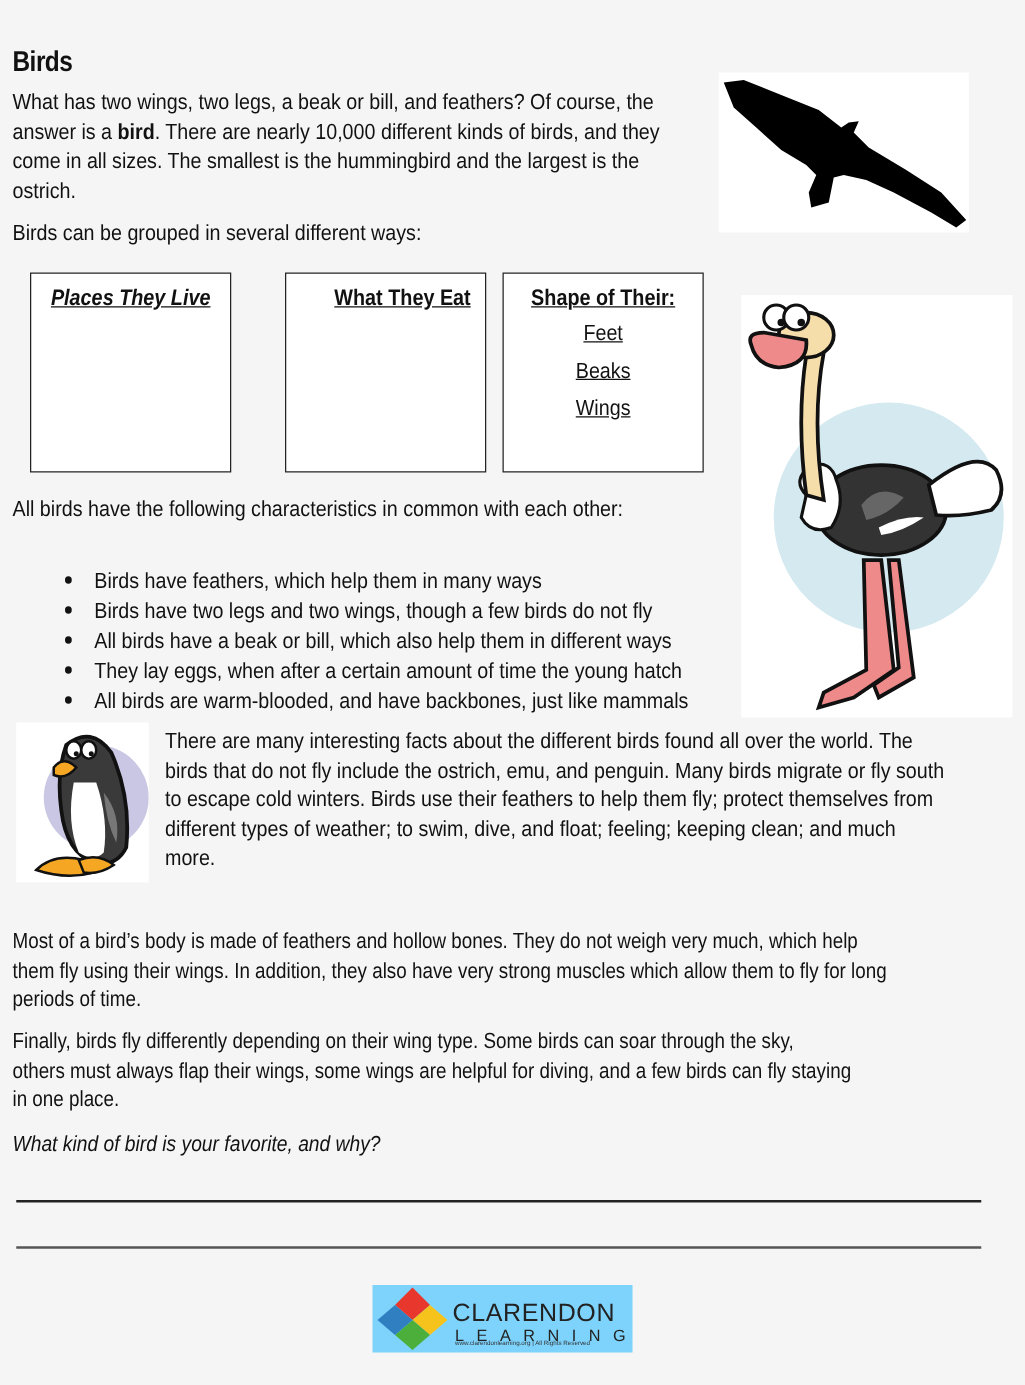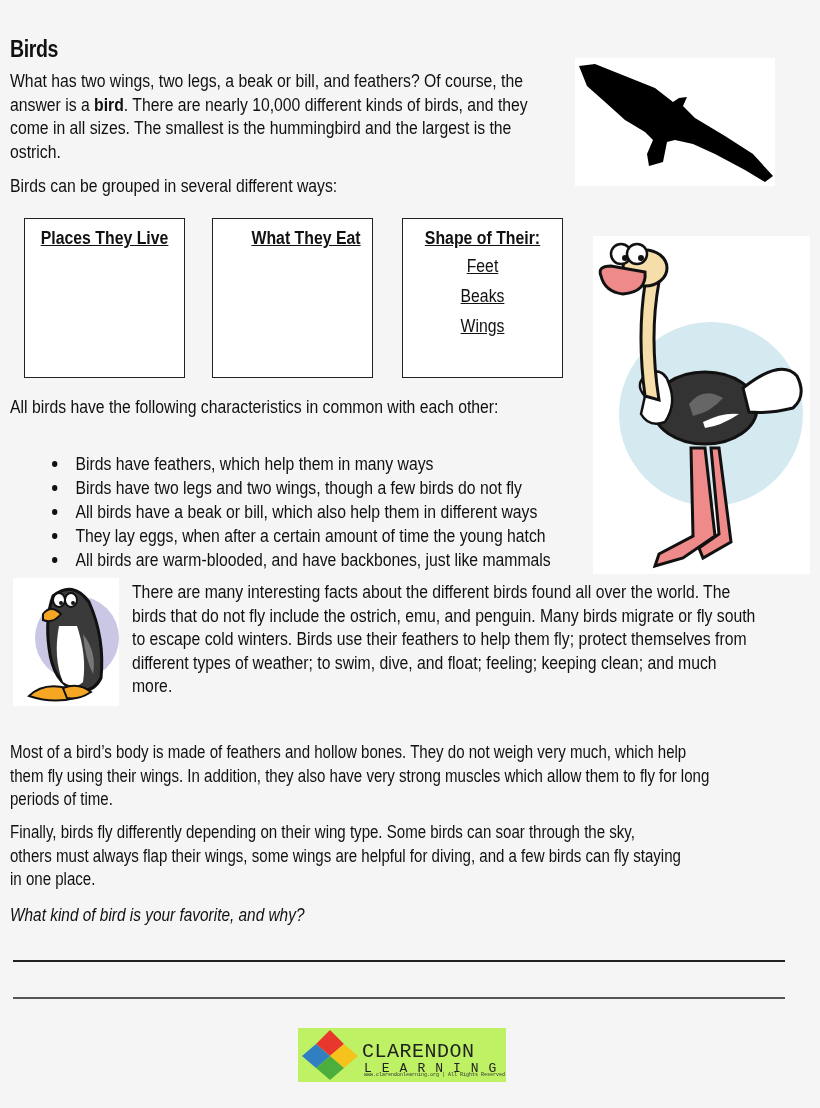--- a/index.html
+++ b/index.html
@@ -29,21 +29,21 @@
   .cat-box .items { margin-top:2px; }
   ul.bullets { position:absolute; left:36px; top:436px; margin:16px; padding:0; list-style:none; }
   ul.bullets li {
     font-size:17.5px; line-height:24px; white-space:nowrap; position:relative; padding-left:26px;
     transform:scaleX(0.9); transform-origin:left top;
   }
   ul.bullets li .dot {
     position:absolute; left:0; top:9px; width:6px; height:6px; background:#111; border-radius:50%;
   }
   .rule { position:absolute; left:13px; width:772px; height:1.5px; background:#222; }
-  .logo { position:absolute; left:298px; top:1028px; width:208px; height:54px; background:#bef264;font-family:Liberation Mono, monospace; }
+  .logo { position:absolute; left:298px; top:1028px; width:208px; height:54px; background:#7dd3fc; }
   .logo .word1 { position:absolute; left:64px; top:12px; font-size:20px; letter-spacing:0.5px; color:#222; }
   .logo .word2 { position:absolute; left:66px; top:33px; font-size:13px; letter-spacing:10px; color:#222; }
   .logo .small { position:absolute; left:66px; top:44px; font-size:5px; color:#333; white-space:nowrap; }
 </style>
 </head>
 <body>
 
 <div class="title">Birds</div>
 
 <p class="p" style="left:10px; top:70px;">
@@ -54,24 +54,24 @@
 </p>
 
 <p class="p" style="left:10px; top:175px;">Birds can be grouped in several different ways:</p>
 
 <div class="img-box" style="left:575px; top:58px; width:200px; height:128px;">
   <svg width="200" height="128" viewBox="0 0 200 128">
     <path d="M4 8 L20 6 L50 18 L80 30 L98 44 L104 40 L112 39 L108 48 L120 60 L150 78 L178 96 L198 118 L190 124 L170 112 L140 96 L118 86 L100 82 L92 84 L88 104 L74 108 L72 96 L78 82 L70 74 L50 62 L30 44 L12 28 Z" fill="#000"></path>
   </svg>
 </div>
 
-<div class="cat-box" style="left:24px;">
+<div class="cat-box" style="left:24px;font-style:italic;">
   <div class="head">Places They Live</div>
 </div>
-<div class="cat-box" style="left:212px;padding-left:28px;">
+<div class="cat-box" style="left:228px;padding-left:28px;">
   <div class="head">What They Eat</div>
 </div>
 <div class="cat-box" style="left:402px;text-decoration:underline;">
   <div class="head">Shape of Their:</div>
   <div class="items">
     <span class="item">Feet</span>
     <span class="item">Beaks</span>
     <span class="item">Wings</span>
   </div>
 </div>

